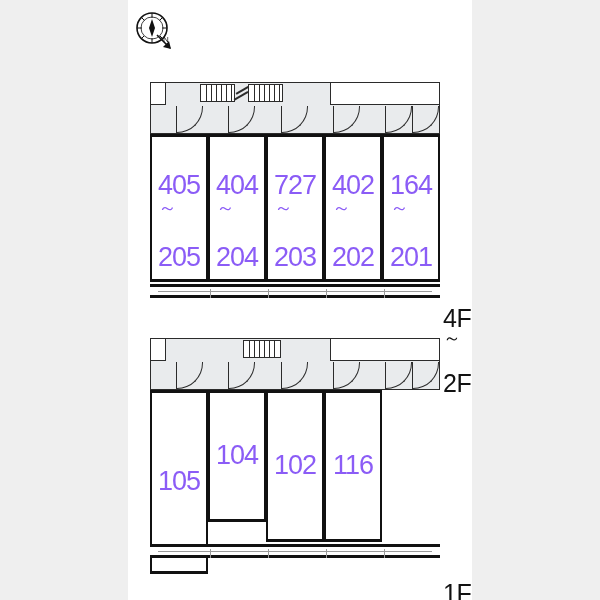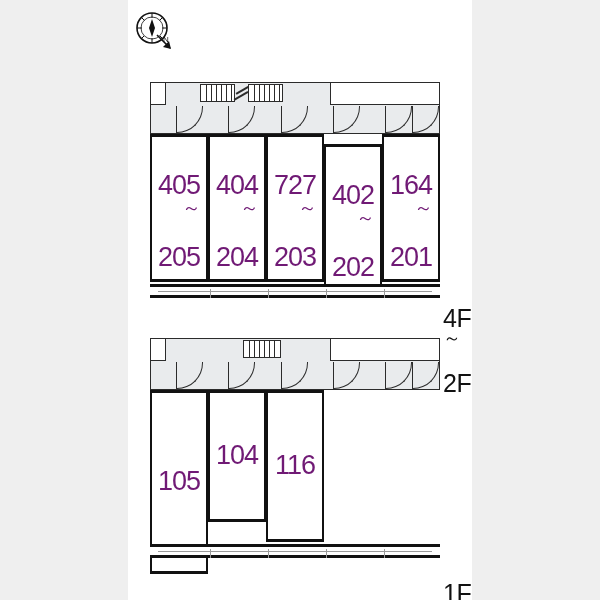--- a/index.html
+++ b/index.html
@@ -62,24 +62,24 @@
     box-sizing: border-box;
     background: #ffffff;
     border: 3px solid #111111;
     border-right-width: 2px;
     border-left-width: 2px;
     display: flex;
     align-items: center;
     justify-content: center;
   }
   .unit-label {
-    text-align: right;
+    text-align: left;
     line-height: 1.02;
     font-size: 27px;
-    color: #701a75;
+    color: #8b5cf6;
     letter-spacing: -1px;
     white-space: pre-line;
   }
   .unit-label.single { font-size: 27px; }
   .tilde {
     display: block;
     font-size: 19px;
     line-height: 0.8;
     margin: 1px 0 1px 0;
   }
@@ -251,21 +251,21 @@
           <span>204</span>
         </div>
       </div>
       <div class="unit" style="width:58px; height:148px;">
         <div class="unit-label">
           <span>727</span>
           <span class="tilde">～</span>
           <span>203</span>
         </div>
       </div>
-      <div class="unit" style="width:58px; height:148px;margin-top:10px;">
+      <div class="unit" style="width:58px; height:148px;">
         <div class="unit-label">
           <span>402</span>
           <span class="tilde">～</span>
           <span>202</span>
         </div>
       </div>
       <div class="unit" style="width:58px; height:148px;">
         <div class="unit-label">
           <span>164</span>
           <span class="tilde">～</span>
@@ -328,20 +328,23 @@
       </div>
 
     <div class="unit-row" style="left:150px; top:390px; width:290px; height:152px;">
       <div class="unit" style="width:58px; height:184px;">
         <div class="unit-label single">105</div>
       </div>
       <div class="unit" style="width:58px; height:132px;">
         <div class="unit-label single">104</div>
       </div>
       <div class="unit" style="width:58px; height:152px;">
+        <div class="unit-label single">102</div>
+      </div>
+      <div class="unit" style="width:58px; height:152px;">
         <div class="unit-label single">116</div>
       </div>
     </div>
 
     <div class="corridor" style="left:150px; top:544px; width:290px; height:14px;">
       <div class="rail" style="left:8px; width:274px;"></div>
       <div class="rail-tick" style="left:60px; top:2px; height:9px;"></div>
       <div class="rail-tick" style="left:118px; top:2px; height:9px;"></div>
       <div class="rail-tick" style="left:176px; top:2px; height:9px;"></div>
       <div class="rail-tick" style="left:234px; top:2px; height:9px;"></div>

